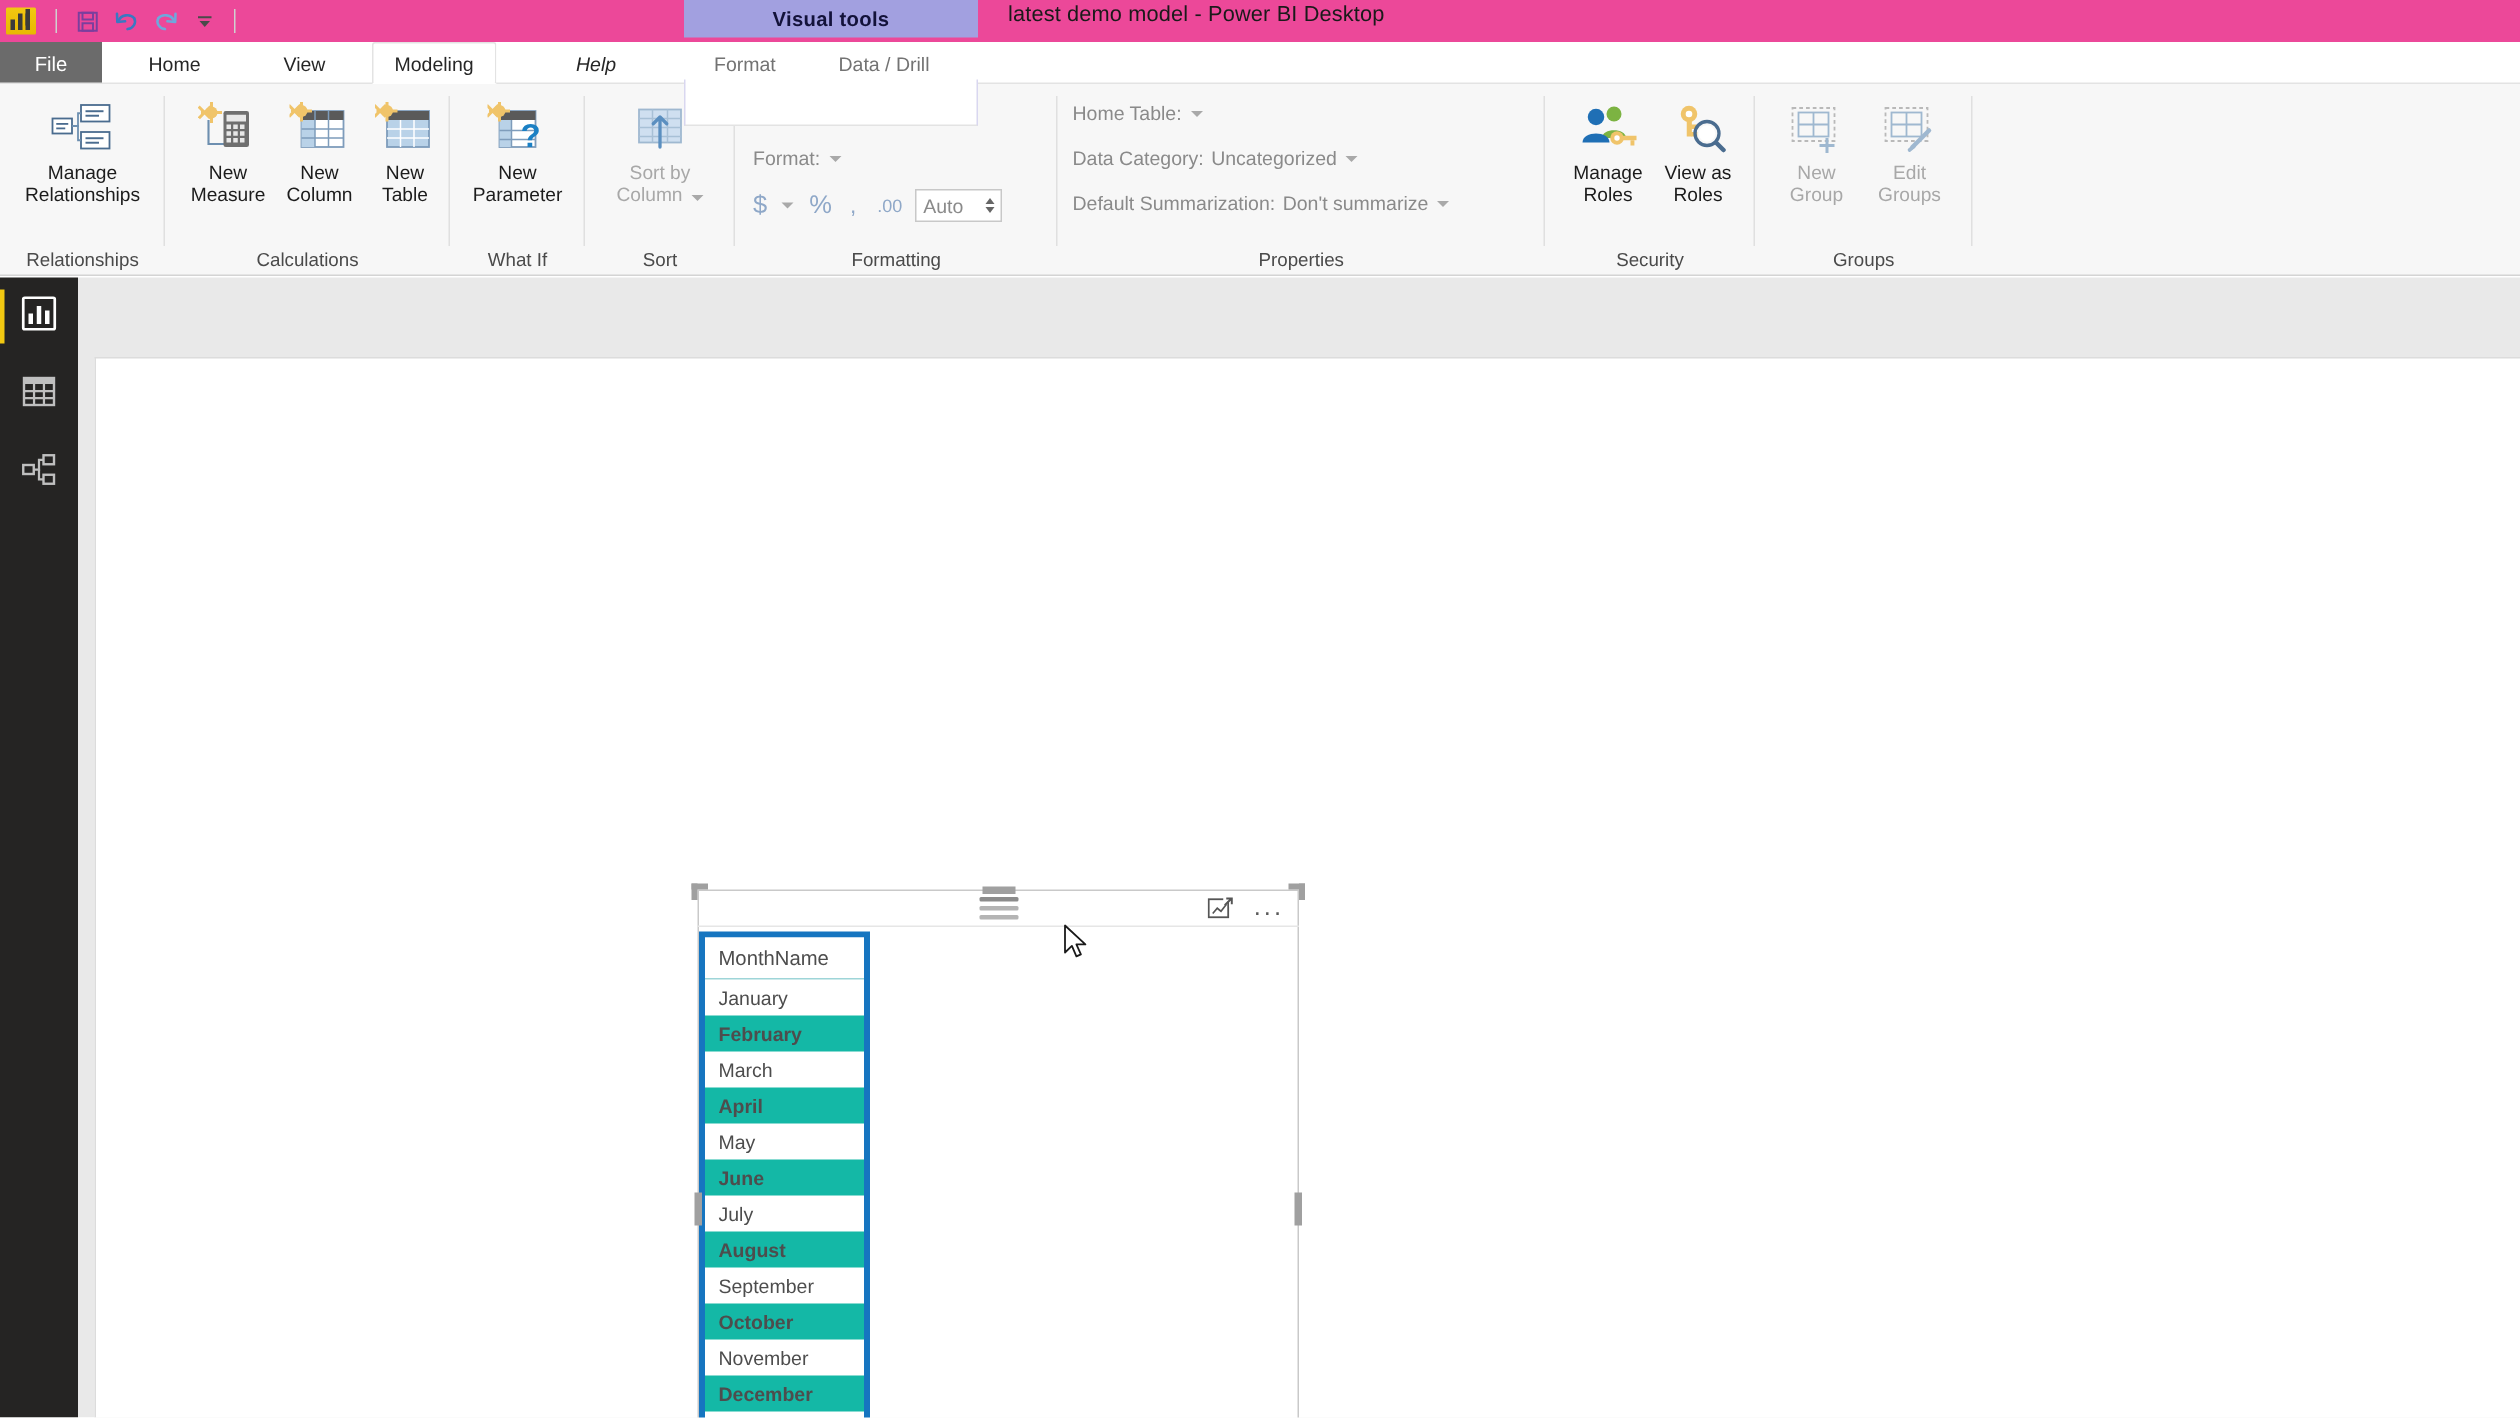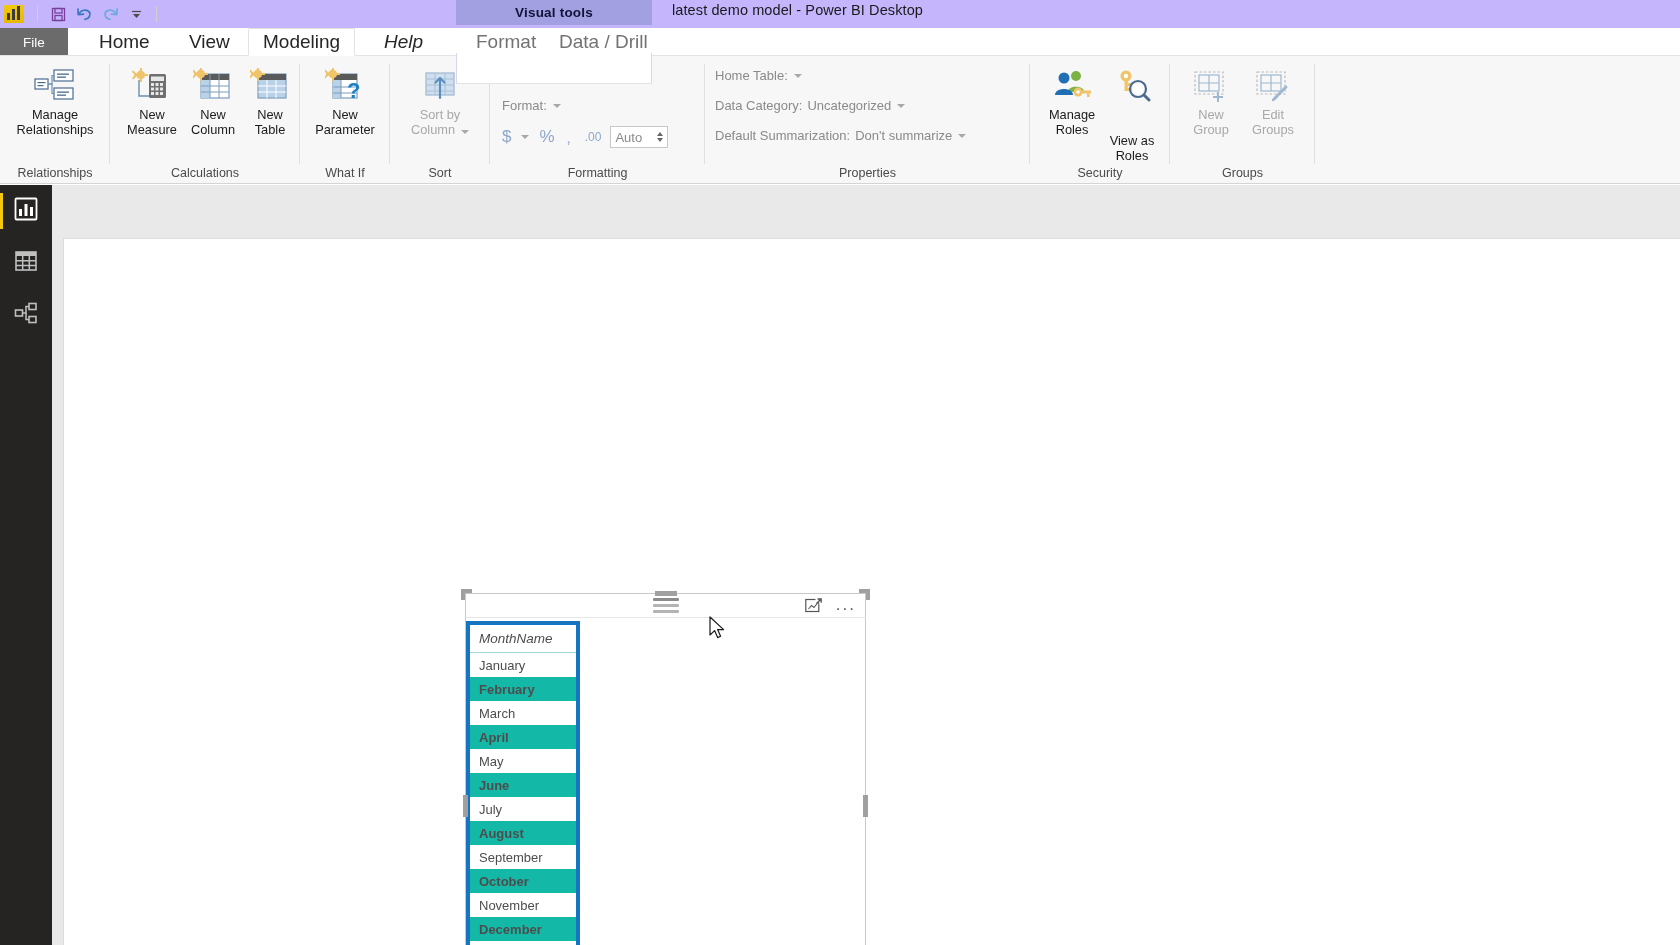--- a/index.html
+++ b/index.html
@@ -7,21 +7,21 @@
     width: 1680px; height: 945px;
     overflow: hidden;
     font-family: "Liberation Sans", sans-serif;
     background: #ffffff;
   }
   body { position: relative; }
 
   
   #titlebar {
     position: absolute; left: 0; top: 0; width: 1680px; height: 28px;
-    background: #c4b5fd;
+    background: #ec4899;
     display: flex; align-items: center;
   }
   #qat { display: flex; align-items: center; height: 28px; padding-left: 2px; }
   .qat-logo {
     width: 20px; height: 18px; margin: 0 6px 0 2px;
     background: linear-gradient(180deg,#f2c811 0%,#e8b800 100%);
     position: relative; border-radius: 1px;
   }
   .qat-logo::before {
     content: ""; position: absolute; left: 3px; bottom: 3px;
@@ -59,21 +59,21 @@
     position: absolute; left: 0; top: 28px; width: 1464px; height: 28px;
     background: #ffffff;
   }
   #tabstrip::after {
     content: ""; position: absolute; left: 0; bottom: 0; width: 1680px;
     height: 1px; background: #e3e3e3;
   }
   .tab {
     position: absolute; top: 0; height: 28px;
     display: flex; align-items: center; justify-content: center;
-    font-size: 19px; color: #262626; padding: 0 14px;
+    font-size: 13px; color: #262626; padding: 0 14px;
     white-space: nowrap; cursor: default;
   }
   .tab.file {
     background: #6b6b6b; color: #ffffff; left: 0; width: 68px;
     padding: 0; font-size: 13.5px;
   }
   .tab.active {
     background: #ffffff; border: 1px solid #e3e3e3; border-bottom: 1px solid #ffffff;
     z-index: 3; border-radius: 2px 2px 0 0;
   }
@@ -208,21 +208,20 @@
   
   #slicer {
     position: absolute; left: 1px; top: 28px; width: 114px; height: 338px;
     border: 4px solid #1675c0; background: #ffffff;
   }
   #slicer-inner { position: absolute; inset: 0; background: #ffffff; overflow: hidden; }
   .s-head {
     height: 28px; display: flex; align-items: center; padding-left: 9px;
     font-size: 13.5px; color: #4d4d4d;
     border-bottom: 1px solid #9ed5d8;
-    font-style: italic;
   }
   .s-row {
     height: 24px; display: flex; align-items: center; padding-left: 9px;
     font-size: 13px; color: #4d4d4d; cursor: default;
   }
   .s-row.alt { background: #14b8a6; font-weight: bold; }
 
   
   #cursor { position: absolute; left: 645px; top: 377px; z-index: 30; pointer-events: none; }
 </style>
@@ -475,21 +474,21 @@
           <path d="M3 27 C3 19, 21 19, 21 27 Z" fill="#1f6fb5"></path>
           <circle cx="26" cy="24" r="4.5" fill="#f0c46a"></circle>
           <circle cx="26" cy="24" r="1.8" fill="#fff"></circle>
           <rect x="29" y="22.5" width="10" height="3" fill="#f0c46a"></rect>
           <rect x="35" y="25.5" width="2.6" height="3.5" fill="#f0c46a"></rect>
         </svg>
       </div>
       <div class="lbl">Manage
 Roles</div>
     </div>
-    <div class="bigbtn" style="left:70px;width:64px;gap:26px;">
+    <div class="bigbtn" style="left:70px;width:64px;">
       <div class="ico">
         <svg width="40" height="34" viewBox="0 0 40 34">
           <circle cx="14" cy="8" r="5.5" fill="#f0c46a"></circle>
           <circle cx="14" cy="8" r="2.2" fill="#fff"></circle>
           <rect x="12.5" y="11" width="3.4" height="12" fill="#f0c46a"></rect>
           <rect x="15.5" y="15" width="4" height="3" fill="#f0c46a"></rect>
           <rect x="15.5" y="20" width="4" height="3" fill="#f0c46a"></rect>
           <circle cx="26" cy="21" r="8" fill="none" stroke="#4a6c8f" stroke-width="2.2"></circle>
           <circle cx="26" cy="21" r="5.5" fill="#ffffff"></circle>
           <path d="M32 27 L37 32" stroke="#4a6c8f" stroke-width="3" stroke-linecap="round"></path>

